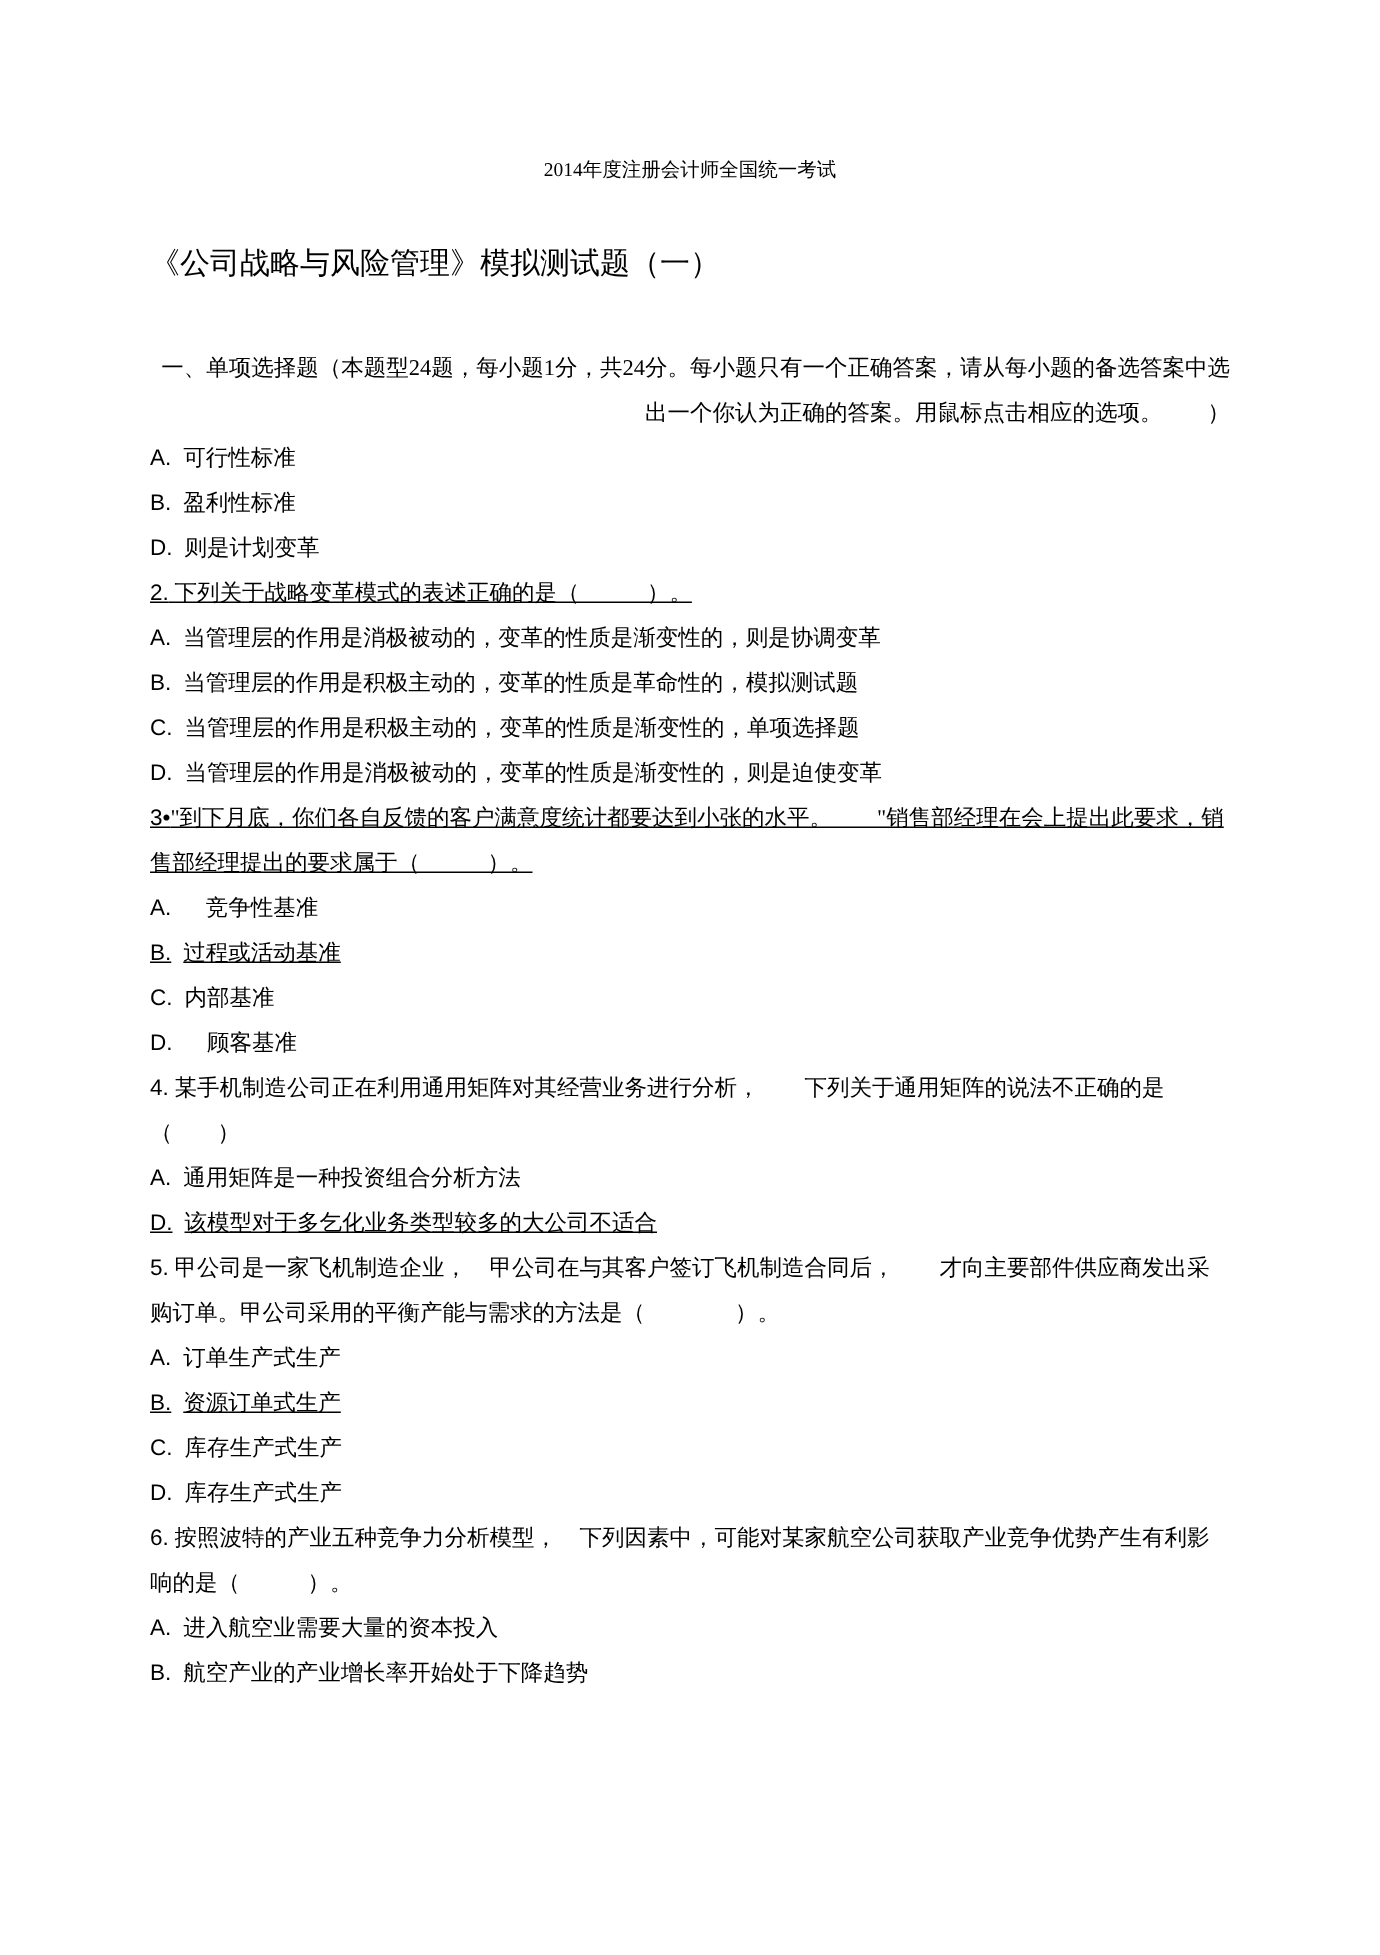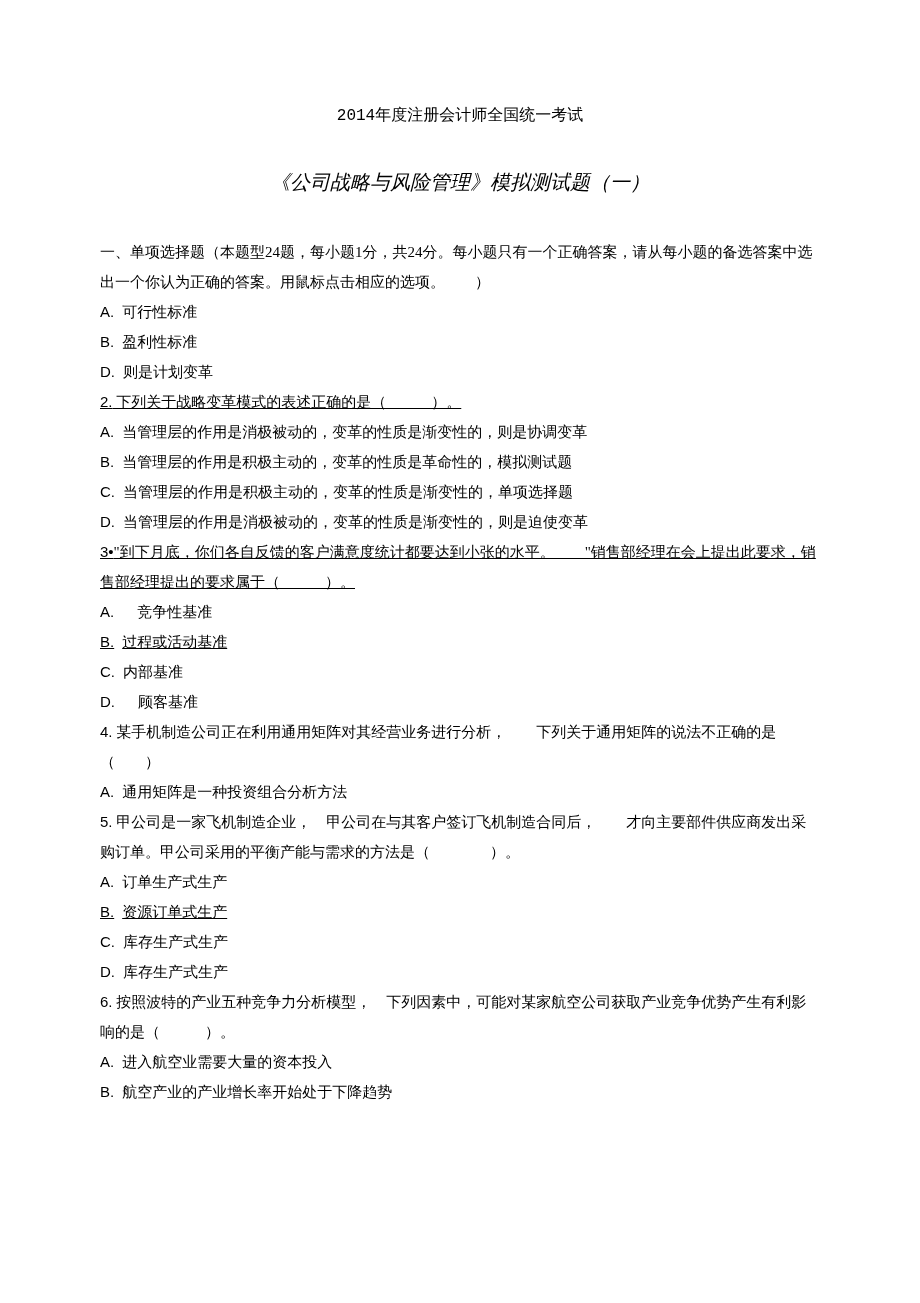--- a/index.html
+++ b/index.html
@@ -11,35 +11,34 @@
       font-family: "SimSun", "宋体", serif;
       font-size: 15px;
       line-height: 2;
       color: #000;
       background: #fff;
       width: 920px;
       padding: 100px 100px 60px 100px;
     }
     .title1 {
       text-align: center;
-      font-size: 16px;
+      font-size: 13px;
       font-weight: normal;
       margin-bottom: 30px;
-      font-family: Liberation Mono, monospace;
+      font-family: Liberation Serif, serif;
     }
     .title2 {
-      text-align: center;
       font-size: 20px;
       font-weight: normal;
       margin-bottom: 35px;
       font-family: "SimSun", serif;
-      font-style: italic;
     }
     .section-header {
       margin-bottom: 0;
+      text-align: right;
     }
     .question-block {
       margin-top: 0;
     }
     .underline {
       text-decoration: underline;
     }
     .line {
       display: block;
     }
@@ -80,20 +79,21 @@
   <span class="line underline"><span class="q-num">3•</span><span>"到下月底，你们各自反馈的客户满意度统计都要达到小张的水平。　　"销售部经理在会上提出此要求，销售部经理提出的要求属于（　　　）。</span></span>
   <span class="option"><span class="option-label">A.　</span><span>竞争性基准</span></span>
   <span class="option underline"><span class="option-label">B.</span><span>过程或活动基准</span></span>
   <span class="option"><span class="option-label">C.</span><span>内部基准</span></span>
   <span class="option"><span class="option-label">D.　</span><span>顾客基准</span></span>
 </div>
 
 <div class="question-block">
   <span class="line"><span class="q-num">4.</span><span> 某手机制造公司正在利用通用矩阵对其经营业务进行分析，　　下列关于通用矩阵的说法不正确的是（　　）</span></span>
   <span class="option"><span class="option-label">A.</span><span>通用矩阵是一种投资组合分析方法</span></span>
+  <span class="option underline"><span class="option-label">D.</span><span>该模型对于多乞化业务类型较多的大公司不适合</span></span>
 </div>
 
 <div class="question-block">
   <span class="line"><span class="q-num">5.</span><span> 甲公司是一家飞机制造企业，　甲公司在与其客户签订飞机制造合同后，　　才向主要部件供应商发出采购订单。甲公司采用的平衡产能与需求的方法是（　　　　）。</span></span>
   <span class="option"><span class="option-label">A.</span><span>订单生产式生产</span></span>
   <span class="option underline"><span class="option-label">B.</span><span>资源订单式生产</span></span>
   <span class="option"><span class="option-label">C.</span><span>库存生产式生产</span></span>
   <span class="option"><span class="option-label">D.</span><span>库存生产式生产</span></span>
 </div>
 

